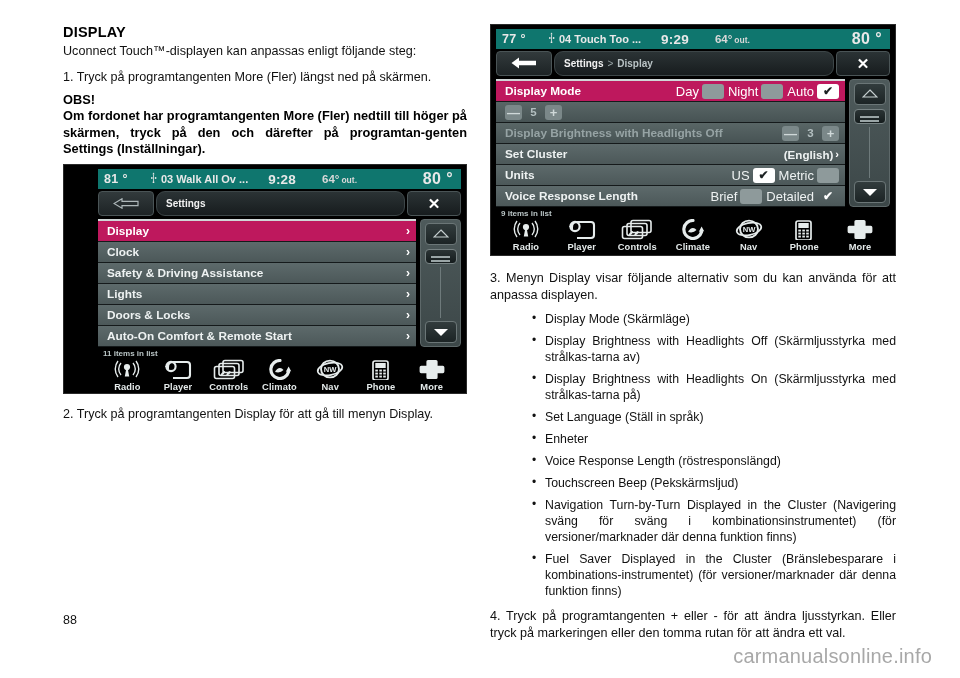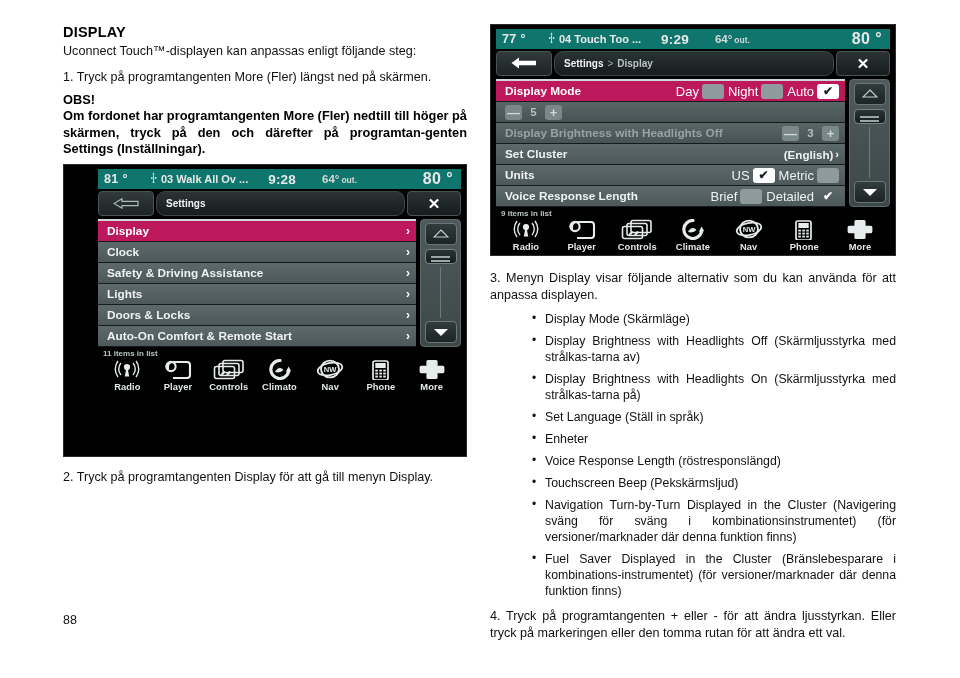--- a/index.html
+++ b/index.html
@@ -50,21 +50,21 @@
   
   .uc {
     position: relative;
     background: #000;
     border: 1px solid #2a2a2a;
     box-sizing: border-box;
     padding: 4px 5px 4px 5px;
     font-family: "Liberation Sans", sans-serif;
     user-select: none;
   }
-  .uc.left  { width: 404px; height: 293px; padding-left: 34px; }
+  .uc.left  { width: 404px; height: 230px; padding-left: 34px; }
   .uc.right { width: 406px; height: 232px; }
 
   
   .uc-status {
     display: flex; align-items: center;
     height: 20px; color: #e8e8e8; background: #0f766e;
     padding: 0 8px 0 6px; box-sizing: border-box;
   }
   .uc-status .temp-l { font-size: 12.5px; font-weight: bold; letter-spacing: .4px; }
   .uc-status .track {
@@ -637,14 +637,15 @@
       <li>Touchscreen Beep (Pekskärmsljud)</li>
       <li>Navigation Turn-by-Turn Displayed in the Cluster (Navigering sväng för sväng i kombinationsinstrumentet) (för versioner/marknader där denna funktion finns)</li>
       <li>Fuel Saver Displayed in the Cluster (Bränslebesparare i kombinations-instrumentet) (för versioner/marknader där denna funktion finns)</li>
     </ul>
 
     <p class="body just">4. Tryck på programtangenten + eller - för att ändra ljusstyrkan. Eller tryck på markeringen eller den tomma rutan för att ändra ett val.</p>
 
   </div>
 
   <div class="page-num">88</div>
+  <div class="watermark">carmanualsonline.info</div>
 
 </div>
 
 </body></html>

